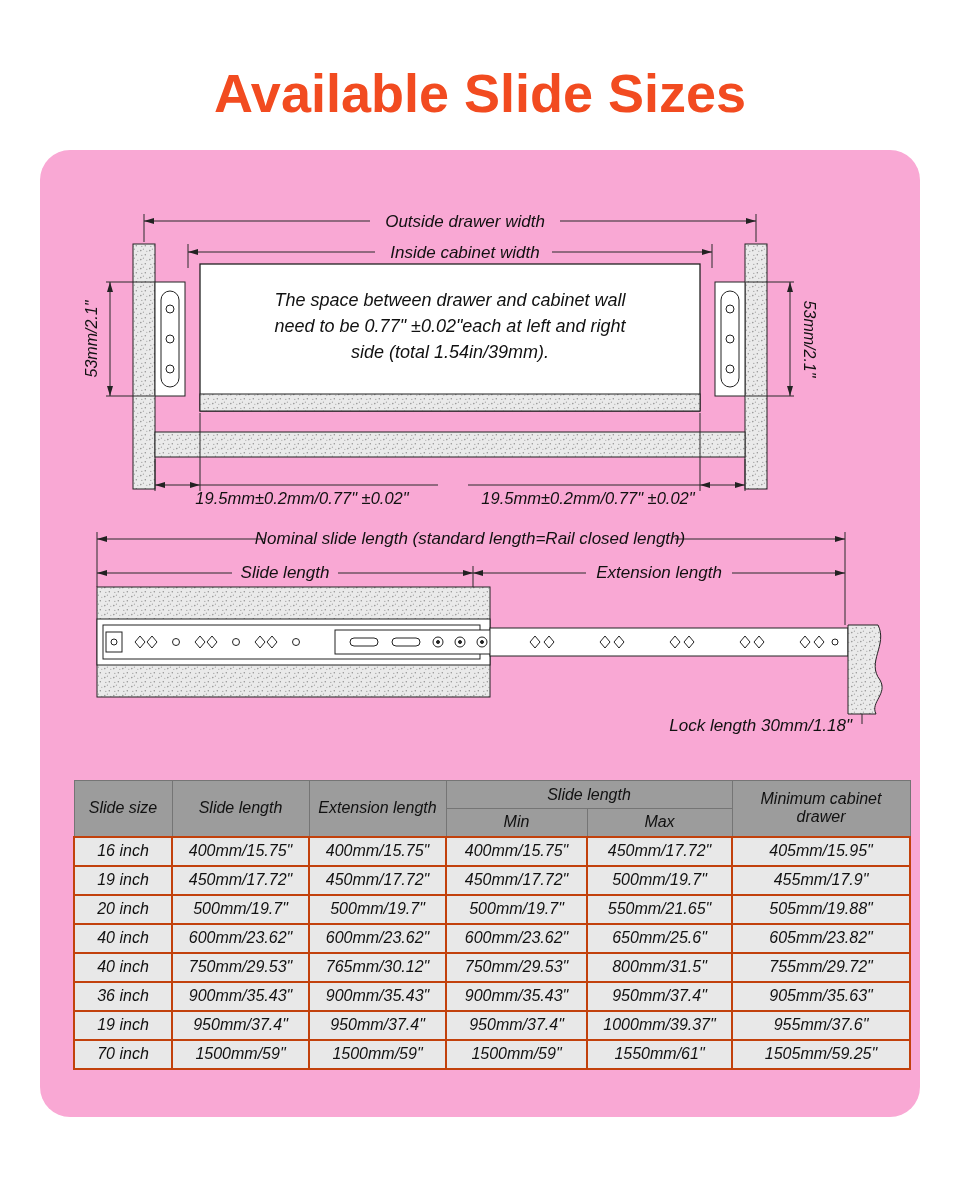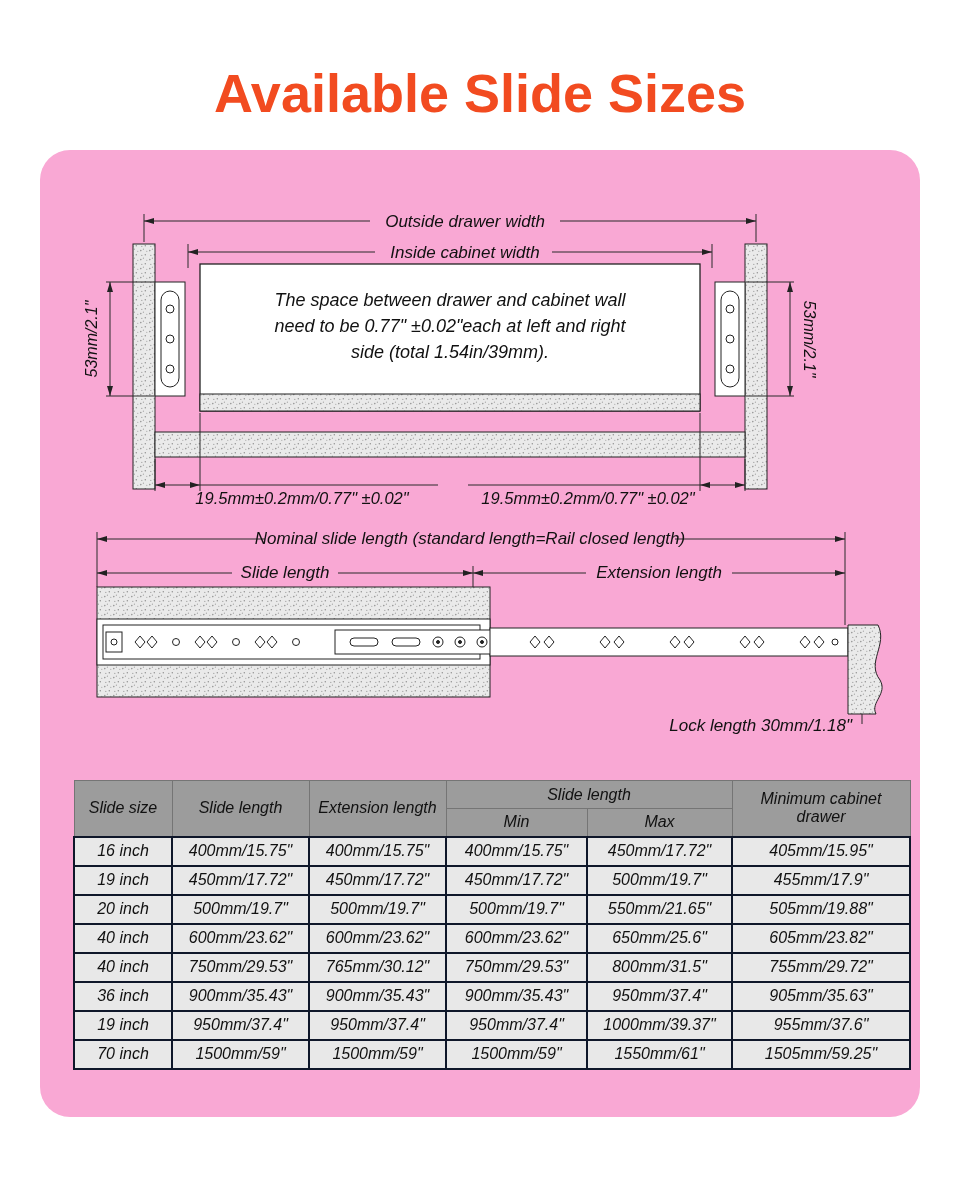--- a/index.html
+++ b/index.html
@@ -26,21 +26,21 @@
   #diag2 { top:372px; }
   svg text { font-family:"Liberation Sans","DejaVu Sans",sans-serif; fill:#111; stroke:none; }
   .tablewrap { position:absolute; left:33px; top:630px; width:836px; }
   table { border-collapse:collapse; width:836px; color:#111; table-layout:fixed; }
   th {
     background:#9c9c9c; border:1px solid #757575;
     font-weight:normal; font-size:16px; height:28px;
     text-align:center; padding:0 4px;
   }
   td {
-    background:#e8e8e8; border:2px solid #0f172a;
+    background:#e8e8e8; border:2px solid #c2410c;
     font-size:16px; height:29px; text-align:center; padding:0 4px;
     white-space:nowrap;
   }
 </style>
 </head>
 <body>
 
 <h1 class="title" style="color: rgb(242, 75, 32);">Available Slide Sizes</h1>
 
 <div class="panel">

